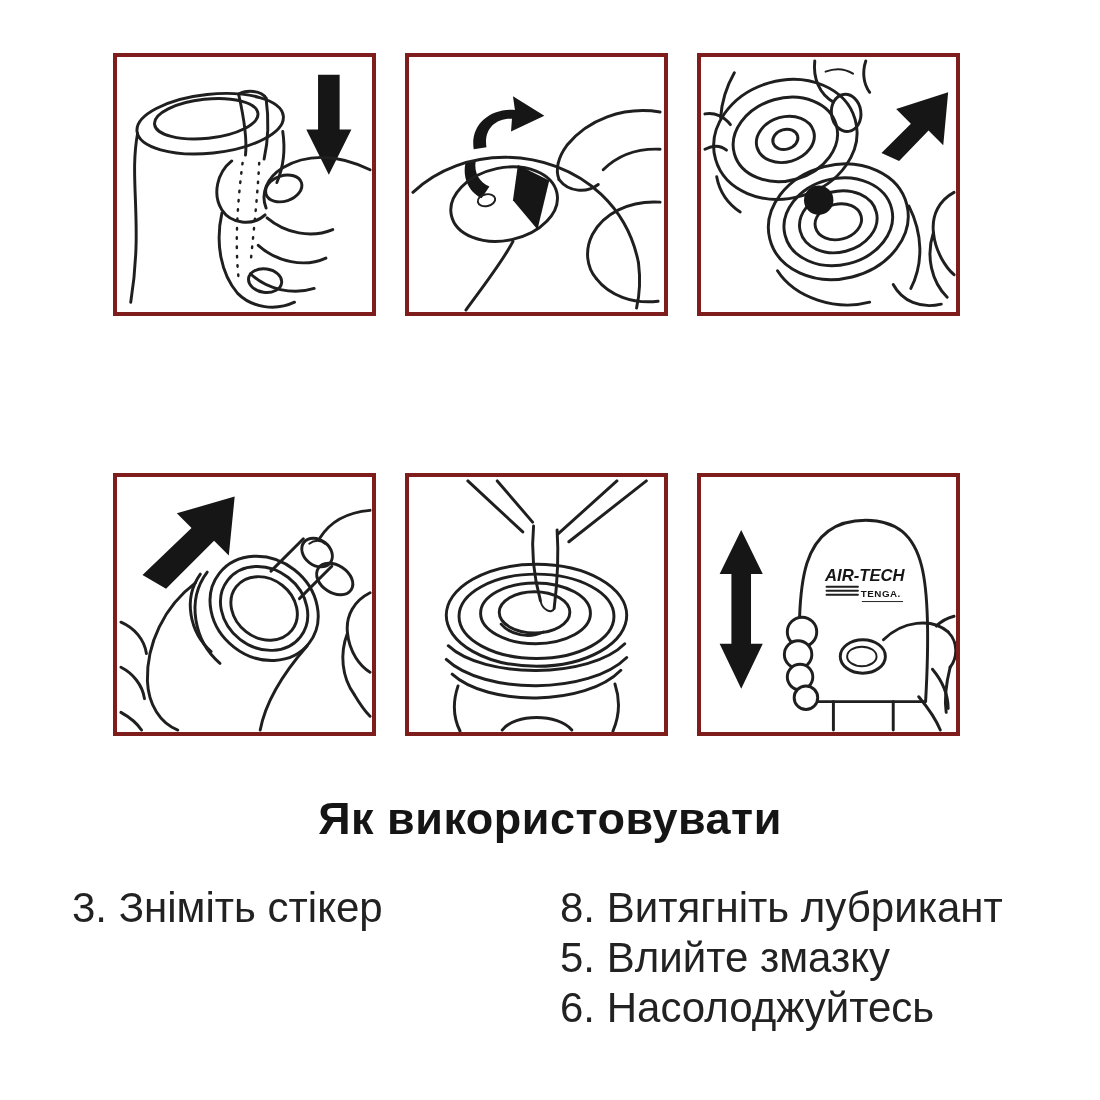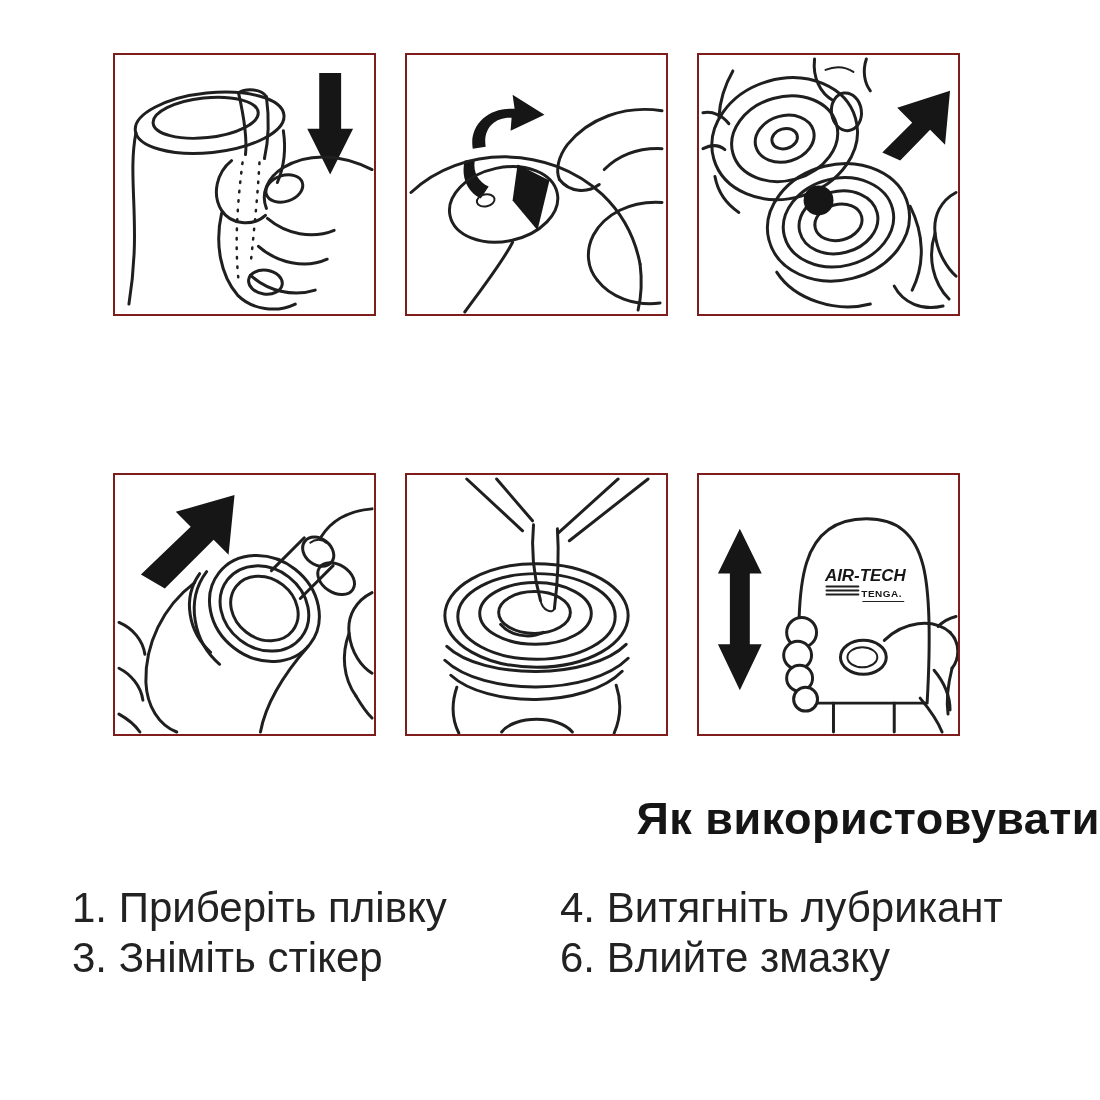--- a/index.html
+++ b/index.html
@@ -6,32 +6,32 @@
   body{
     width:1100px;height:1100px;position:relative;overflow:hidden;
     background:#ffffff;color:#1f1f1f;
     font-family:"Liberation Sans", sans-serif;
   }
   .panels{
     position:absolute;left:113px;top:53px;
     display:grid;grid-template-columns:repeat(3,263px);grid-auto-rows:263px;
     column-gap:29px;row-gap:157px;
   }
-  figure.panel{margin:0;border:2px solid #7f1d1d;background:#fff;box-sizing:border-box;}
+  figure.panel{margin:0;border:4px solid #7f1d1d;background:#fff;box-sizing:border-box;}
   figure.panel svg{display:block;width:100%;height:100%;}
   .ln{fill:none;stroke:#1f1f1f;stroke-width:3;stroke-linecap:round;stroke-linejoin:round;}
   .ln2{fill:none;stroke:#1f1f1f;stroke-width:2;stroke-linecap:round;stroke-linejoin:round;}
   .dash{fill:none;stroke:#1f1f1f;stroke-width:2.5;stroke-linecap:round;stroke-dasharray:1.5 8;}
   .fl{fill:#161616;stroke:none;}
   .wh{fill:#ffffff;stroke:#1f1f1f;stroke-width:3;stroke-linecap:round;stroke-linejoin:round;}
   .logo-big{font:italic 800 17px "Liberation Sans", sans-serif;fill:#161616;}
   .logo-small{font:800 10px "Liberation Sans", sans-serif;fill:#161616;letter-spacing:.5px;}
   h1.title{
     position:absolute;top:796px;left:0;width:1100px;margin:0;
-    text-align:right;font-size:45px;line-height:1;font-weight:800;
+    text-align:center;font-size:45px;line-height:1;font-weight:800;
     letter-spacing:.5px;color:#151515;
   }
   ol.steps-col{
     position:absolute;top:883px;margin:0;padding:0;list-style:none;
     font-size:42px;font-weight:300;line-height:50px;color:#222;
   }
   ol.steps-col.left{left:72px;}
   ol.steps-col.right{left:560px;}
 </style>
 </head>
@@ -187,19 +187,19 @@
       <path class="ln" d="M258 142 C250 144 244 148 240 152"></path>
       <path class="ln" d="M254 194 C250 210 248 226 250 240"></path>
     </svg>
   </figure>
 
 </div>
 
 <h1 class="title">Як використовувати</h1>
 
 <ol class="steps-col left">
-  <li>1. Приберіть плівку</li>
   <li>3. Зніміть стікер</li>
 </ol>
 <ol class="steps-col right">
-  <li>4. Витягніть лубрикант</li>
-  <li>6. Влийте змазку</li>
+  <li>8. Витягніть лубрикант</li>
+  <li>5. Влийте змазку</li>
+  <li>6. Насолоджуйтесь</li>
 </ol>
 
 </body></html>

